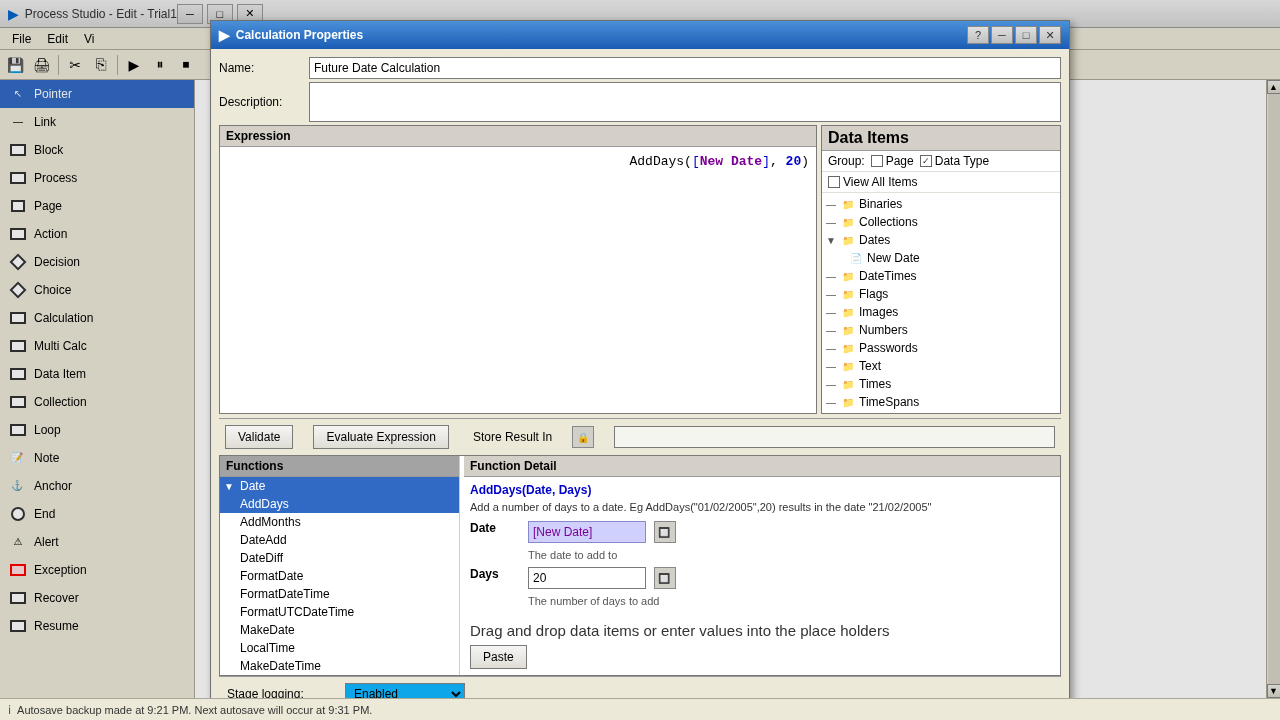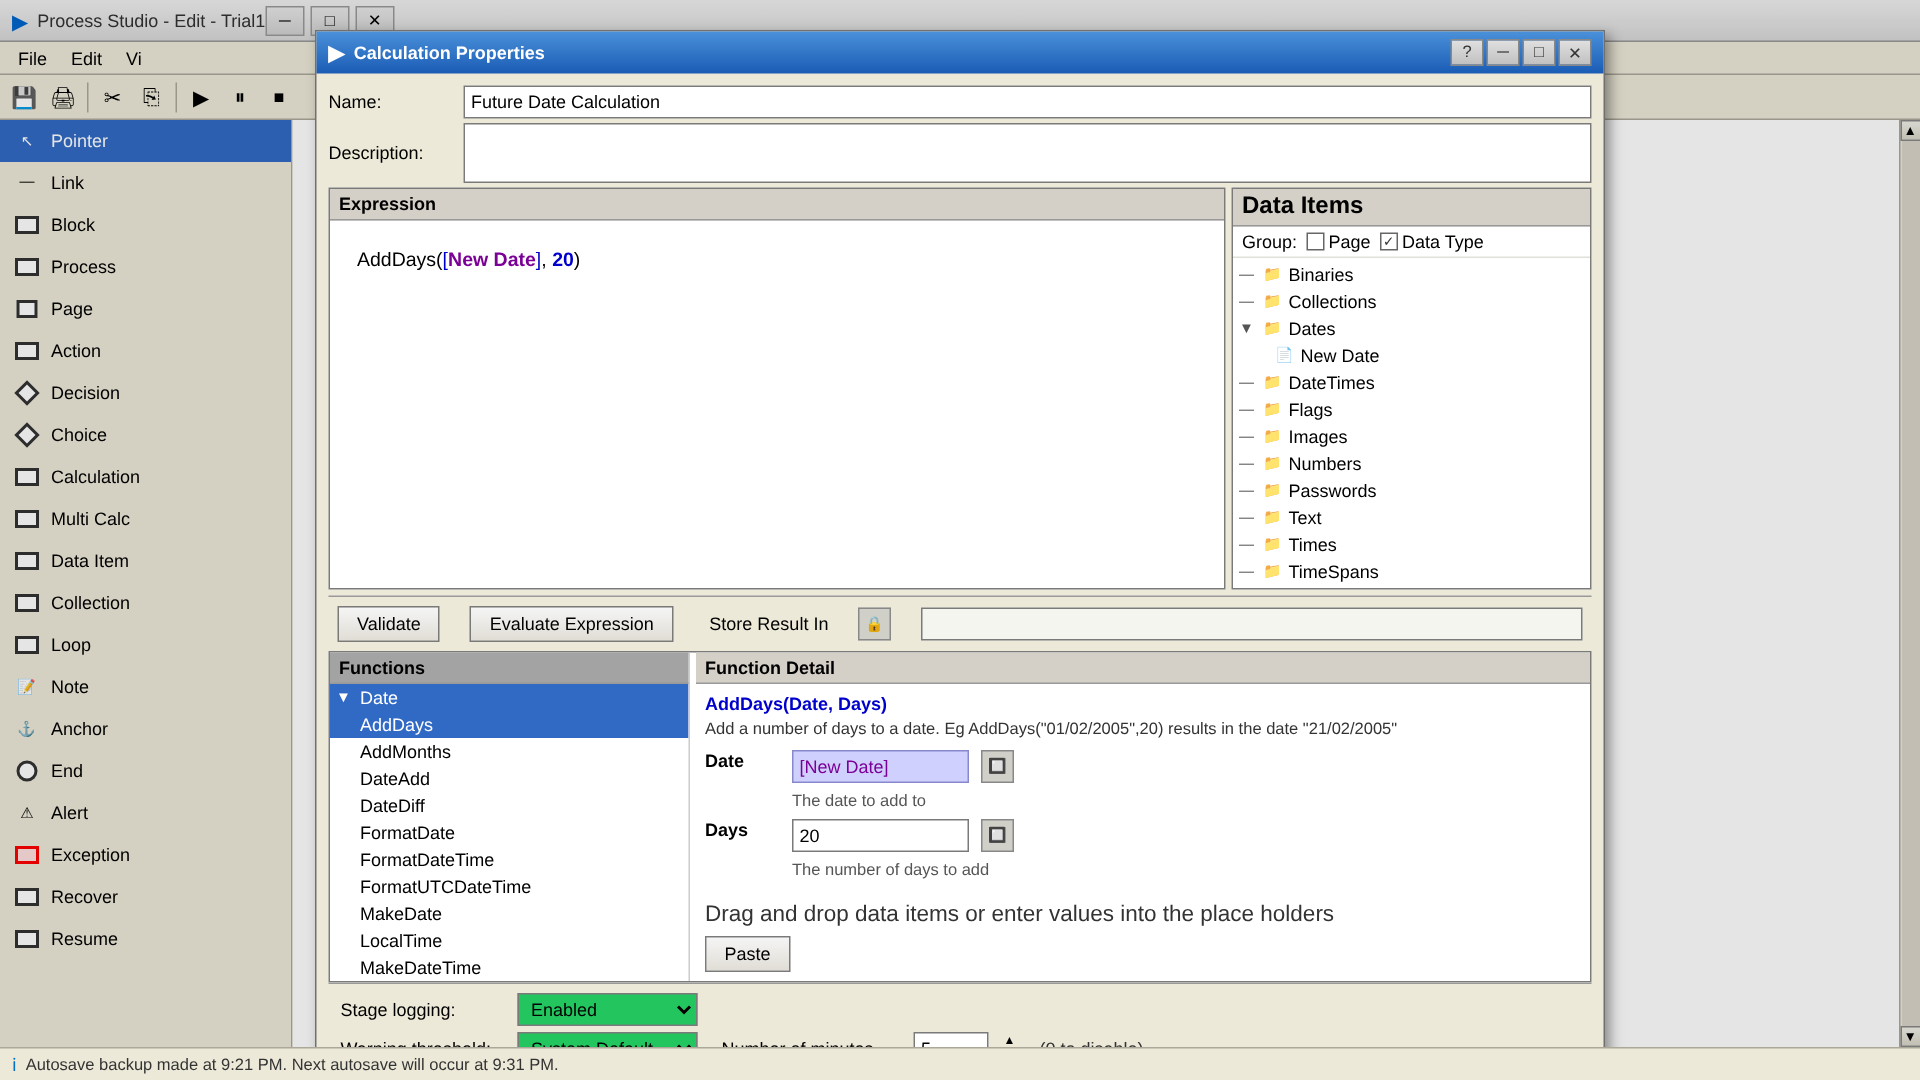--- a/index.html
+++ b/index.html
@@ -225,24 +225,25 @@
       background: white;
     }
     .section-header {
       background: #d4d0c8;
       padding: 3px 6px;
       font-size: 12px;
       font-weight: bold;
       border-bottom: 1px solid #999;
     }
     .expression-body {
-      padding: 18px;
+      padding: 7px;
       min-height: 160px;
       font-size: 13px;
-      font-family: Liberation Sans, sans-serif;
+      font-family: Liberation Mono, monospace;
+      text-align: right;
     }
     .expr-bracket { color: #0000cc; }
     .expr-highlight { color: #7B0096; font-weight: bold; }
     .expr-num { color: #0000cc; font-weight: bold; }
 
     
     .validate-row {
       display: flex;
       align-items: center;
       gap: 20px;
@@ -452,21 +453,21 @@
     .control-row {
       display: flex;
       align-items: center;
       gap: 8px;
       margin-bottom: 4px;
     }
     .control-label { font-size: 12px; width: 110px; flex-shrink: 0; }
     .select-input {
       height: 22px;
       border: 1px solid #7a7a7a;
-      background: #22c55e;
+      background: #0ea5e9;
       font-size: 12px;
       font-family: inherit;
       padding: 0 4px;
       width: 120px;
     }
     .num-input {
       width: 50px;
       height: 22px;
       border: 1px solid #7a7a7a;
       background: white;
@@ -707,20 +708,26 @@
             <div class="data-items-header">Data Items</div>
             <div class="data-items-group-row">
               <span>Group:</span>
               <label class="checkbox-label">
                 <span class="cb"></span>
                 <span>Page</span>
               </label>
               <label class="checkbox-label">
                 <span class="cb checked"></span>
                 <span>Data Type</span>
+              </label>
+            </div>
+            <div class="data-items-group-row">
+              <label class="checkbox-label">
+                <span class="cb"></span>
+                <span>View All Items</span>
               </label>
             </div>
             <div class="data-items-tree">
               <div class="tree-item">
                 <span class="tree-expand">—</span>
                 <span class="tree-icon">📁</span>
                 <span>Binaries</span>
               </div>
               <div class="tree-item">
                 <span class="tree-expand">—</span>

